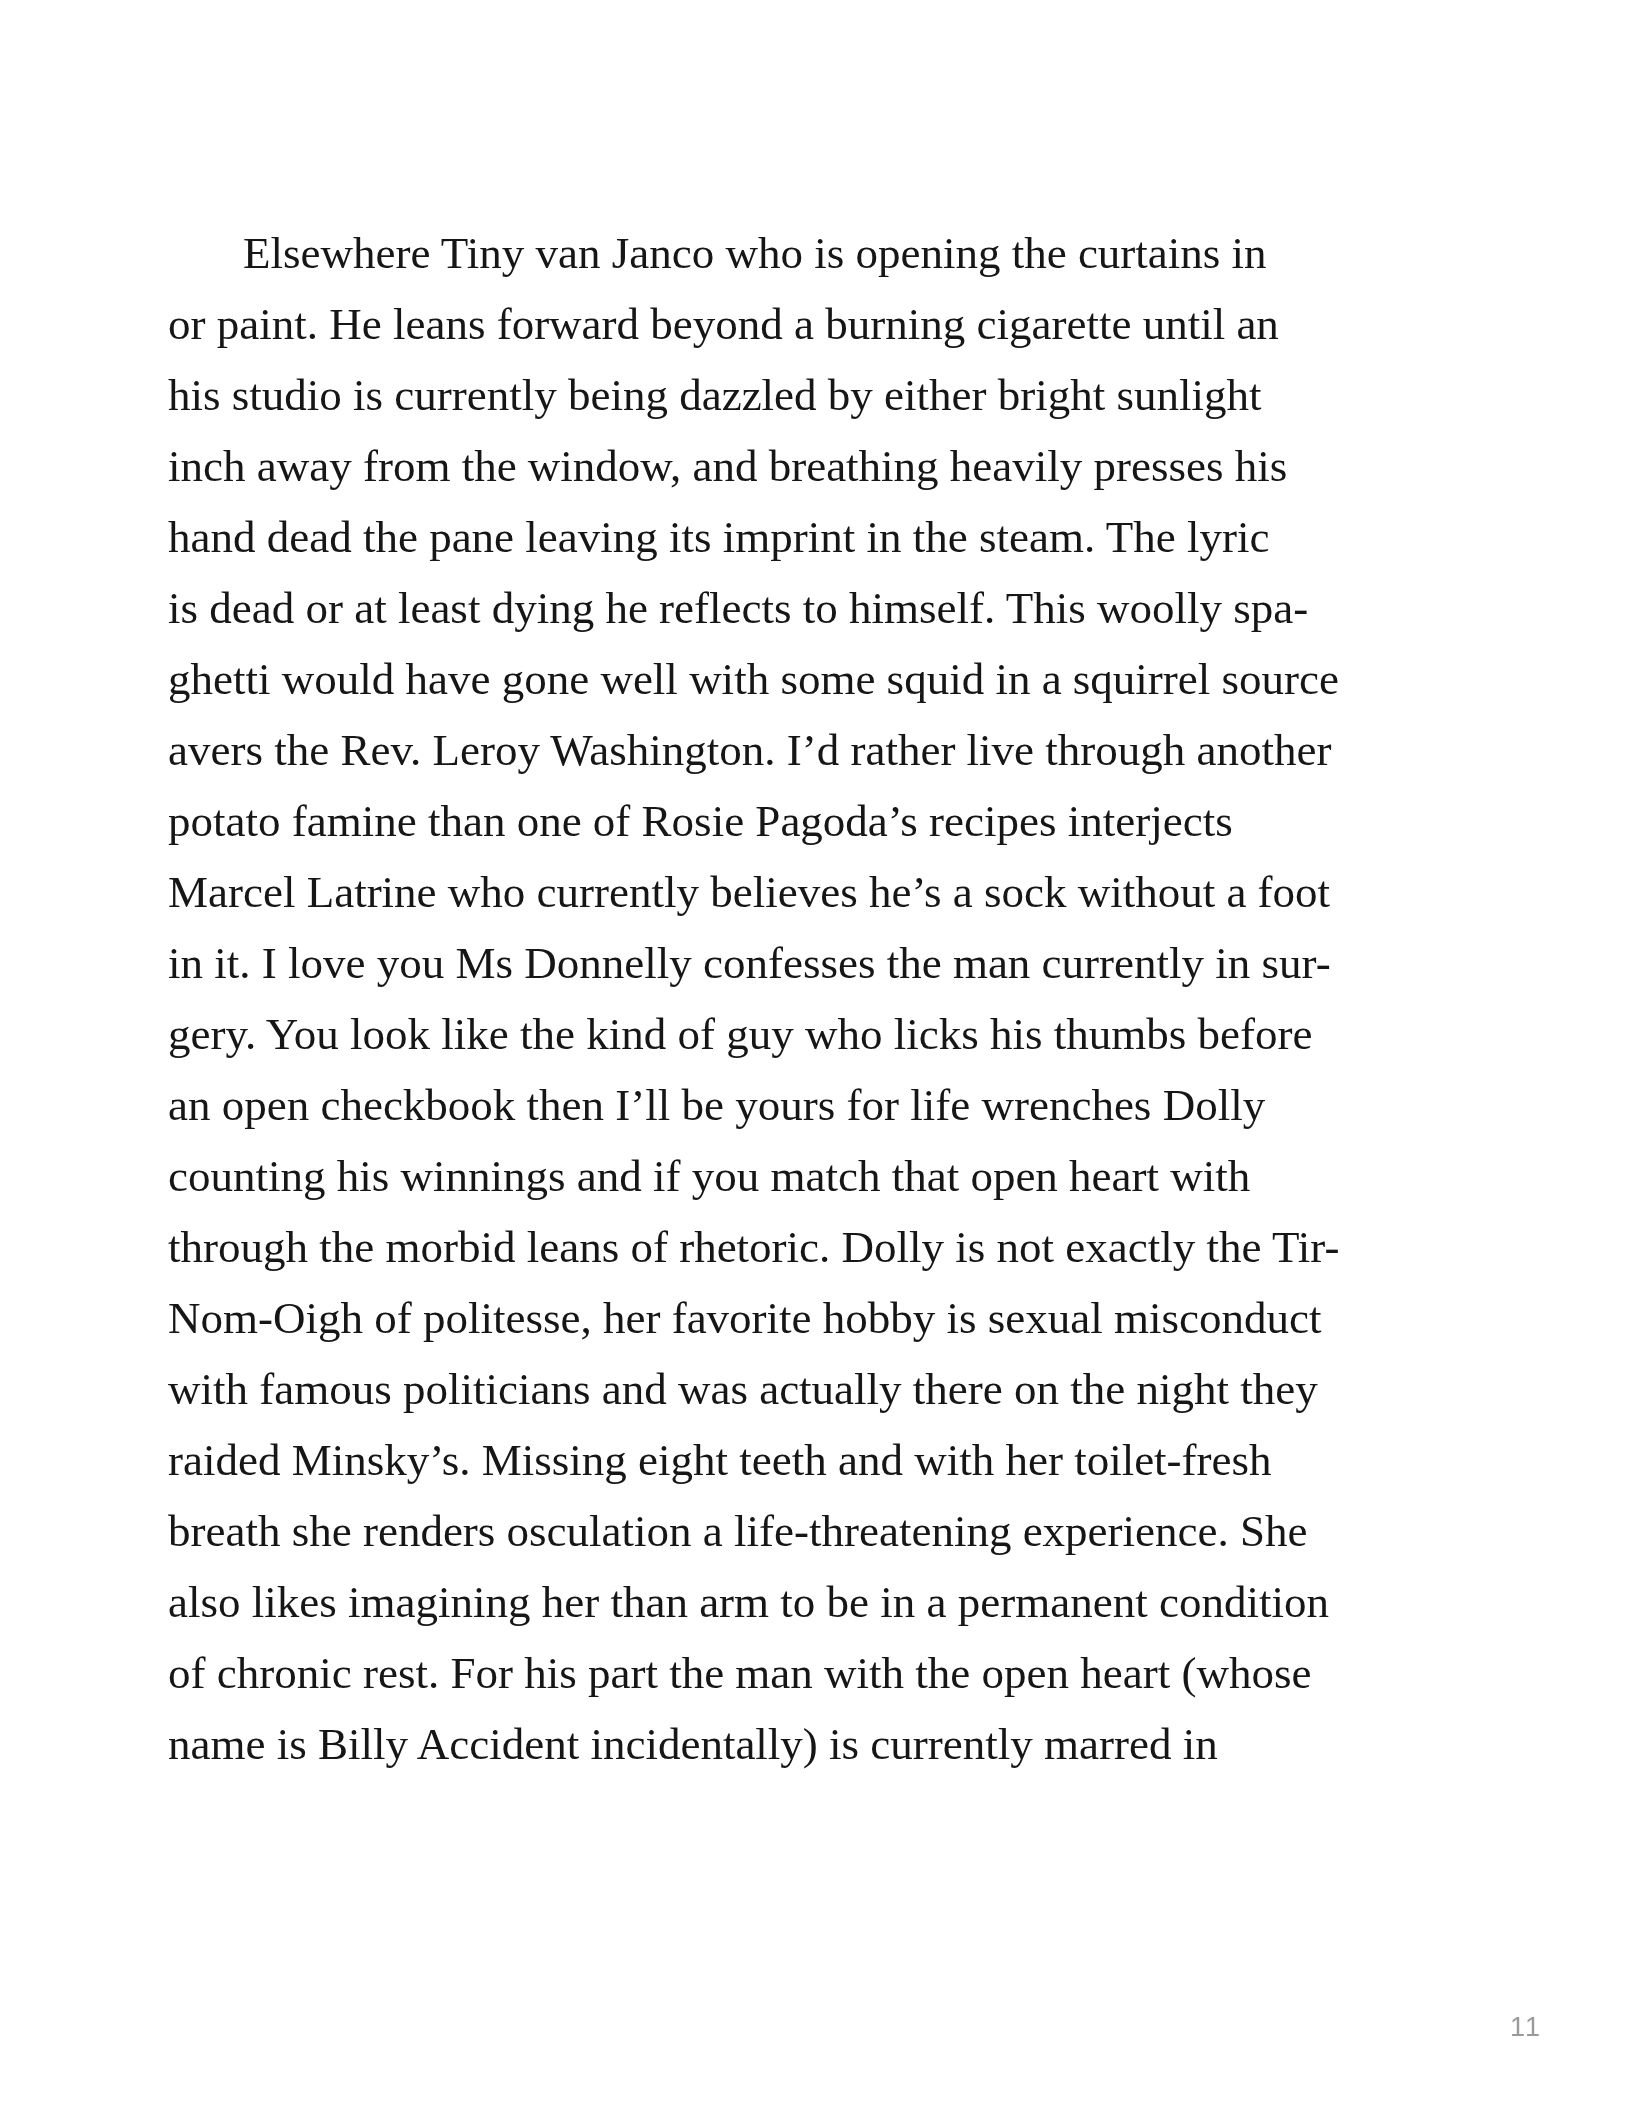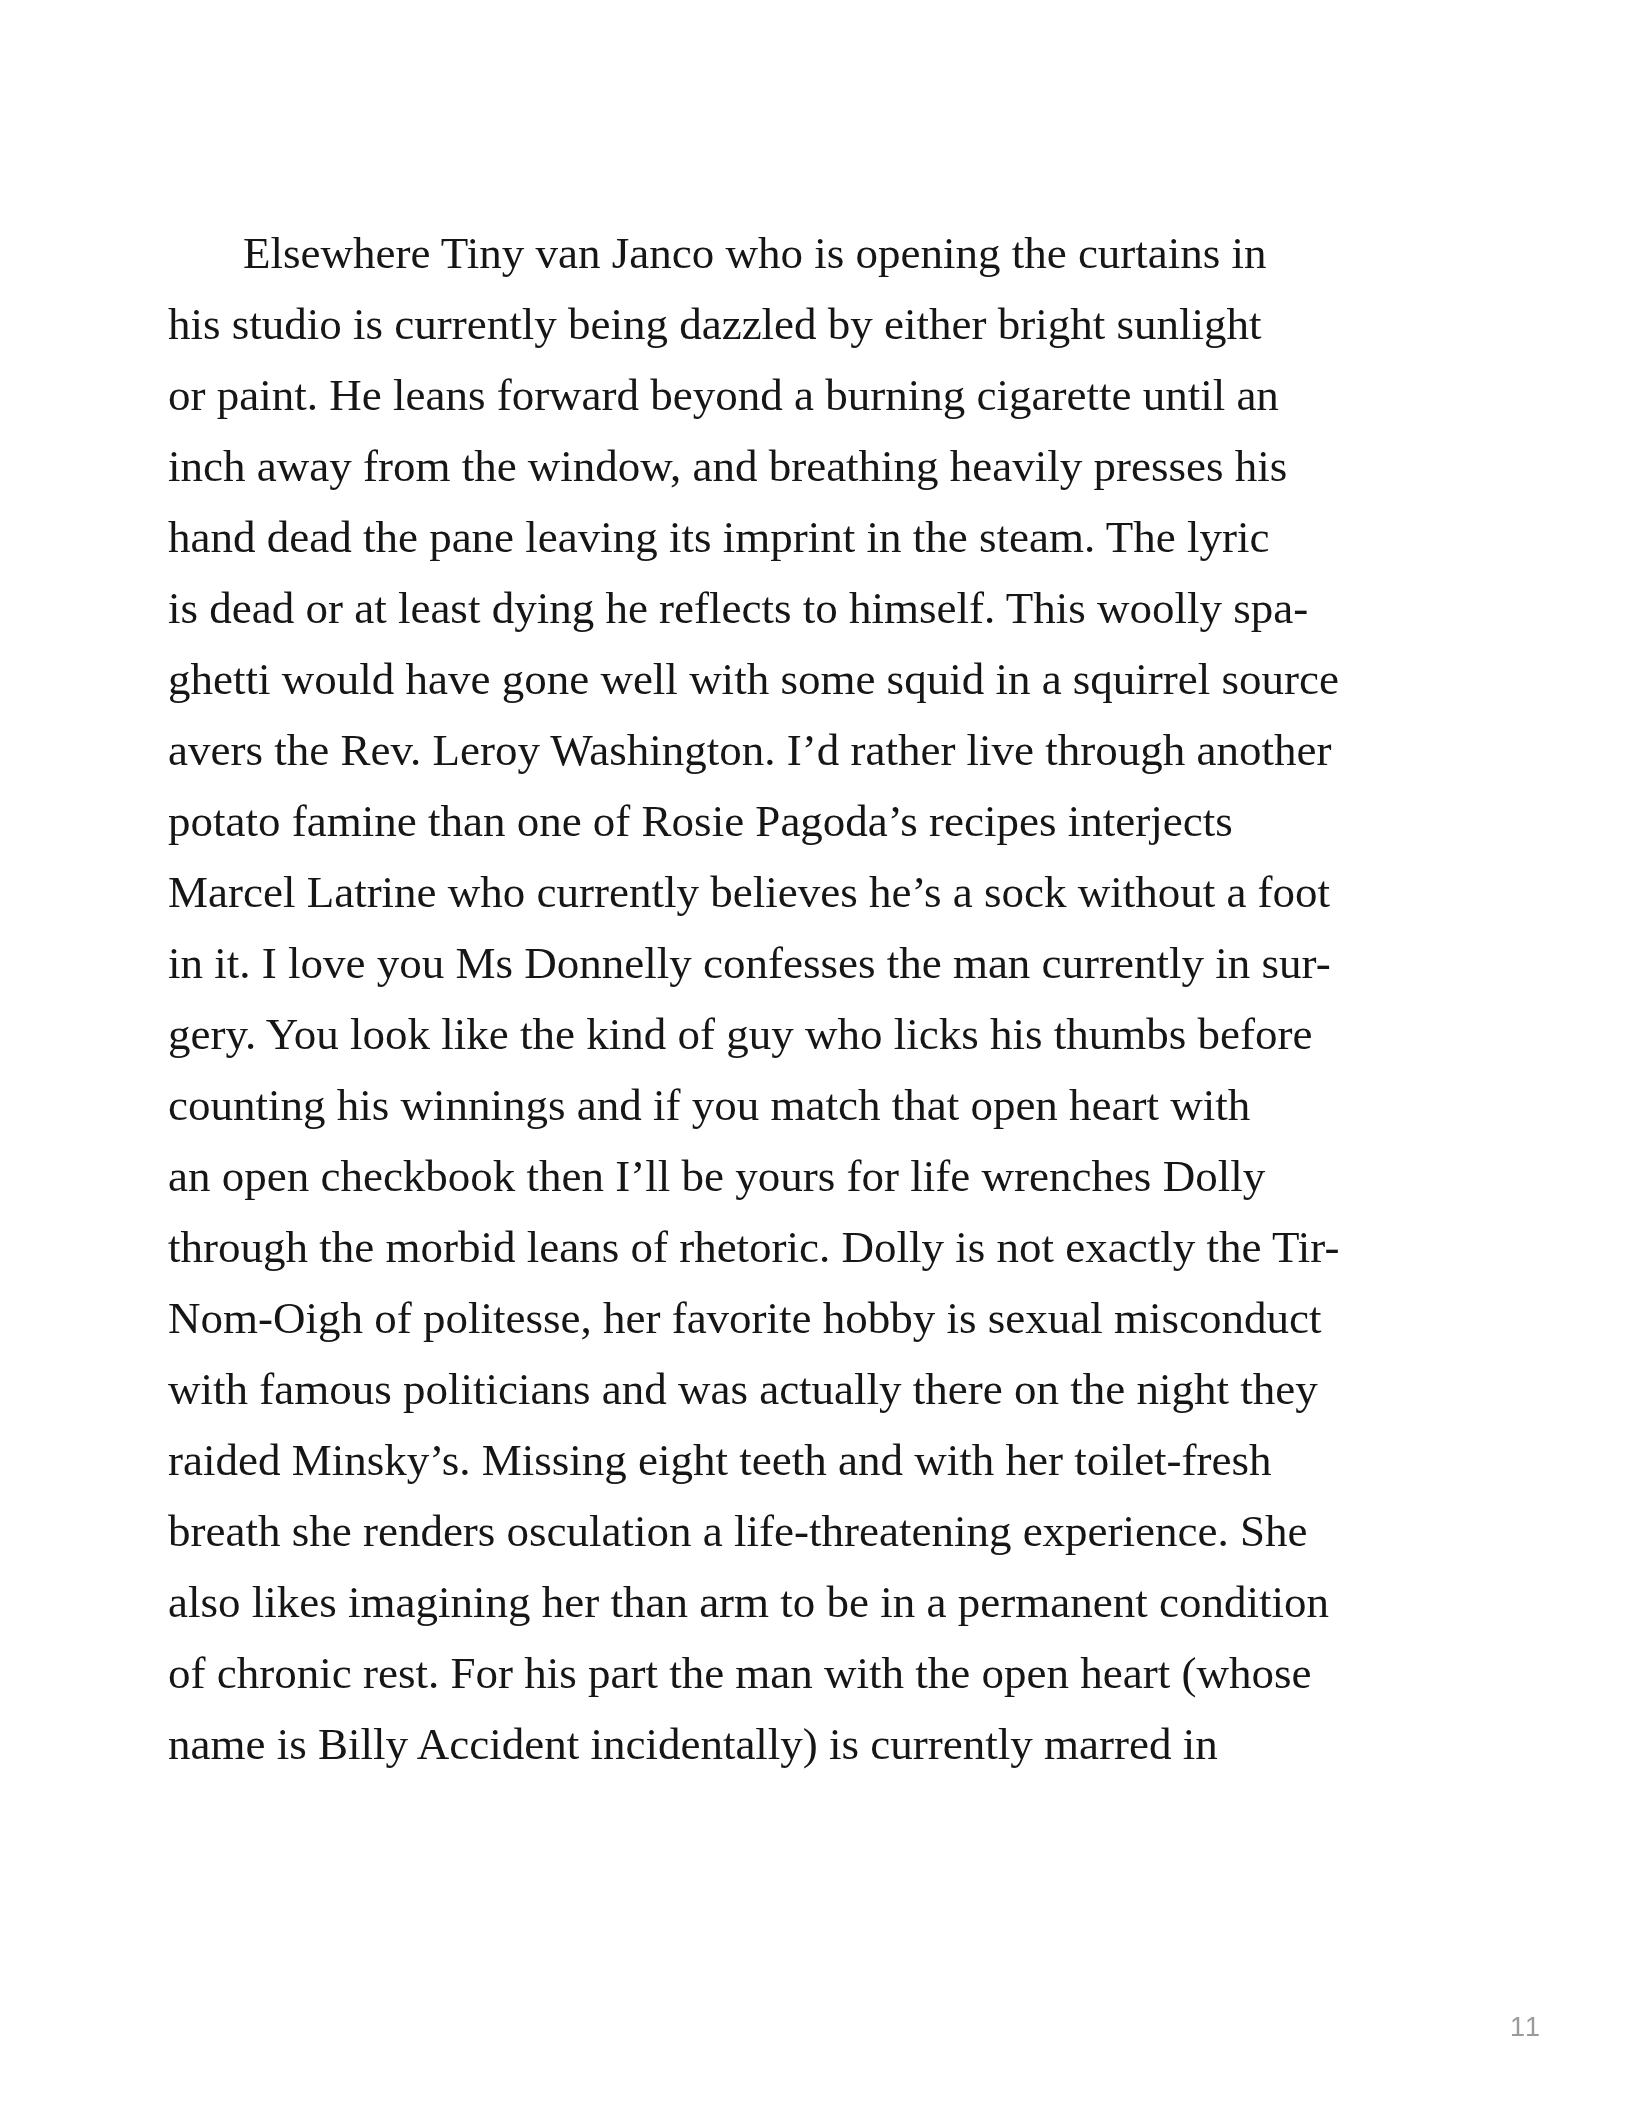--- a/index.html
+++ b/index.html
@@ -44,33 +44,33 @@
     color: #9a9a9a;
   }
 </style>
 </head>
 <body>
 
 <div class="page">
 
   <div class="text-block">
     <div class="line first">Elsewhere Tiny van Janco who is opening the curtains in</div>
+    <div class="line">or paint. He leans forward beyond a burning cigarette until an</div>
     <div class="line">his studio is currently being dazzled by either bright sunlight</div>
-    <div class="line">or paint. He leans forward beyond a burning cigarette until an</div>
     <div class="line">inch away from the window, and breathing heavily presses his</div>
     <div class="line">hand dead the pane leaving its imprint in the steam. The lyric</div>
     <div class="line">is dead or at least dying he reflects to himself. This woolly spa-</div>
     <div class="line">ghetti would have gone well with some squid in a squirrel source</div>
     <div class="line">avers the Rev. Leroy Washington. I’d rather live through another</div>
     <div class="line">potato famine than one of Rosie Pagoda’s recipes interjects</div>
     <div class="line">Marcel Latrine who currently believes he’s a sock without a foot</div>
     <div class="line">in it. I love you Ms Donnelly confesses the man currently in sur-</div>
     <div class="line">gery. You look like the kind of guy who licks his thumbs before</div>
+    <div class="line">an open checkbook then I’ll be yours for life wrenches Dolly</div>
     <div class="line">counting his winnings and if you match that open heart with</div>
-    <div class="line">an open checkbook then I’ll be yours for life wrenches Dolly</div>
     <div class="line">through the morbid leans of rhetoric. Dolly is not exactly the Tir-</div>
     <div class="line">Nom-Oigh of politesse, her favorite hobby is sexual misconduct</div>
     <div class="line">with famous politicians and was actually there on the night they</div>
     <div class="line">raided Minsky’s. Missing eight teeth and with her toilet-fresh</div>
     <div class="line">breath she renders osculation a life-threatening experience. She</div>
     <div class="line">also likes imagining her than arm to be in a permanent condition</div>
     <div class="line">of chronic rest. For his part the man with the open heart (whose</div>
     <div class="line">name is Billy Accident incidentally) is currently marred in</div>
   </div>
 

